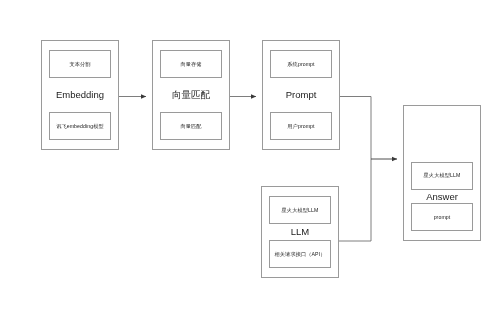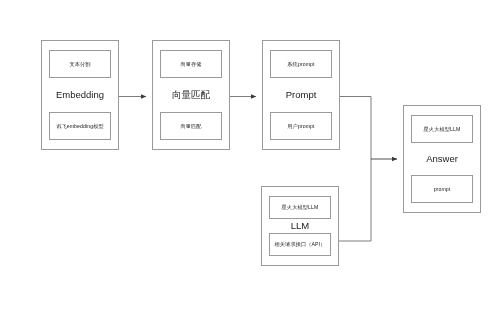--- a/index.html
+++ b/index.html
@@ -57,22 +57,22 @@
     font-size: 9.5px;
     color: #1a1a1a;
     text-align: center;
     line-height: 1;
     padding: 2px 0;
     white-space: nowrap;
   }
   #stage-embedding  { left: 41px;  top: 40px;  width: 78px;  height: 110px; }
   #stage-vectordb   { left: 152px; top: 40px;  width: 78px;  height: 110px; }
   #stage-prompt     { left: 262px; top: 40px;  width: 78px;  height: 110px; }
-  #stage-llm        { left: 261px; top: 186px; width: 78px;  height: 80px; }
-  #stage-answer     { left: 403px; top: 105px; width: 78px;  height: 108px; }
+  #stage-llm        { left: 261px; top: 186px; width: 78px;  height: 92px; }
+  #stage-answer     { left: 403px; top: 105px; width: 78px;  height: 136px; justify-content: flex-end; }
 </style>
 </head>
 <body>
 
 <div id="canvas">
 
   <svg id="edges" viewBox="0 0 500 334" width="500" height="334">
     <defs>
       <marker id="arrowhead" markerWidth="6" markerHeight="6" refX="5.2" refY="3" orient="auto" markerUnits="userSpaceOnUse">
         <path d="M0,0.7 L5.4,3 L0,5.3 z" fill="#3a3a3a"></path>

